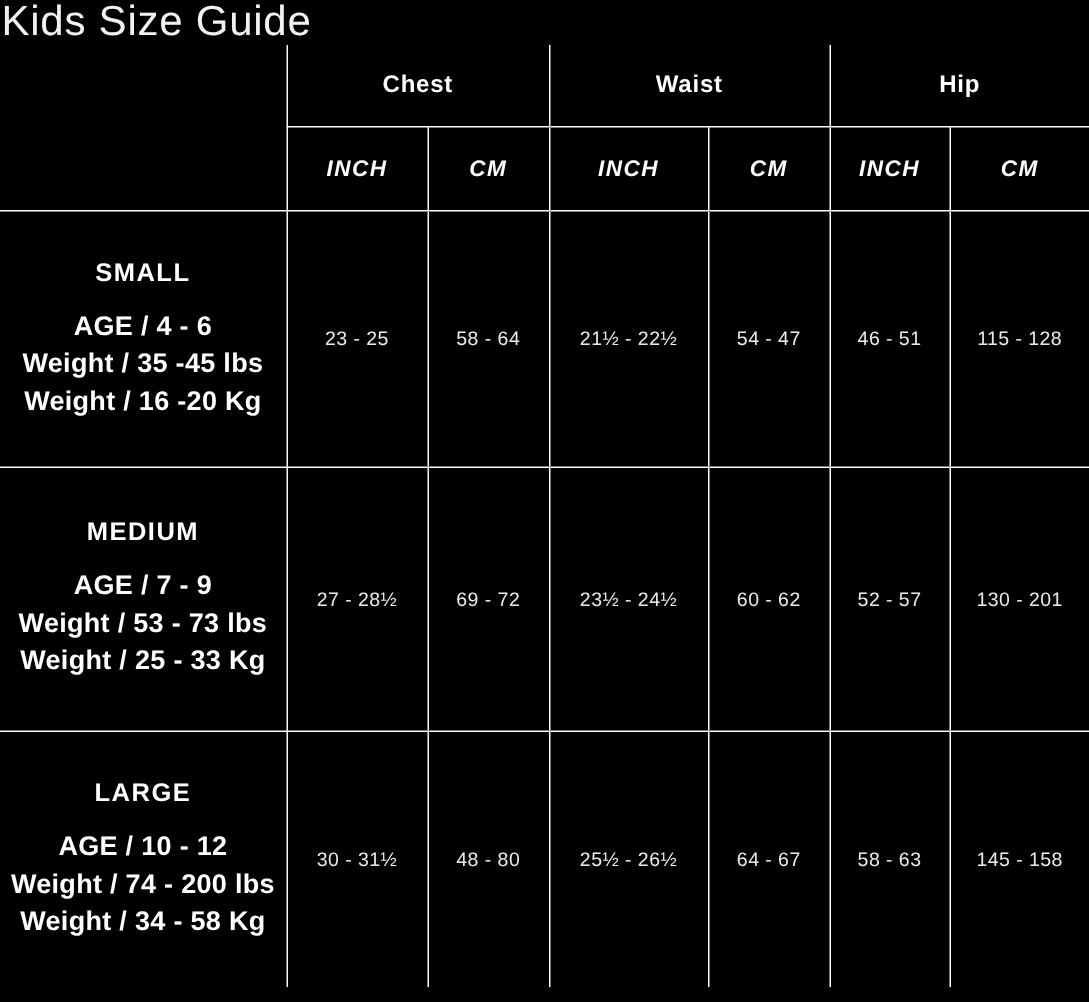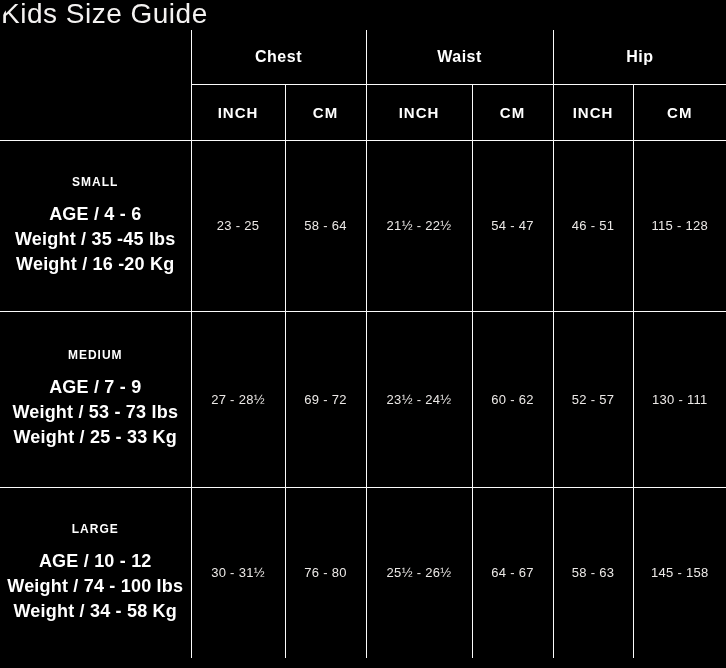--- a/index.html
+++ b/index.html
@@ -15,21 +15,20 @@
     padding: 0;
     background: var(--background);
   }
   .screen {
     position: relative;
     width: 726px;
     height: 668px;
     background: var(--background);
     overflow: hidden;
     font-family: "Liberation Sans", "DejaVu Sans", sans-serif;
-    border-radius: 27px;
   }
   .page-title {
     position: absolute;
     top: -2px;
     left: 0;
     margin: 0;
     padding-left: 1px;
     font-size: 28px;
     line-height: 32px;
     font-weight: 400;
@@ -70,39 +69,40 @@
     letter-spacing: 0.5px;
     color: var(--header_text);
   }
   th.unit-header {
     border-left: 1px solid var(--border);
     border-bottom: 1px solid var(--border);
     font-size: 15px;
     font-weight: 700;
     letter-spacing: 1px;
     color: var(--header_text);
+    font-style: italic;
   }
   tbody td.value-cell {
     border-left: 1px solid var(--border);
     border-bottom: 1px solid var(--border);
     font-size: 13px;
     font-weight: 400;
     color: var(--value_text);
     letter-spacing: 0.3px;
     white-space: nowrap;
   }
   tbody td.label-cell {
     border-right: 1px solid var(--border);
     border-bottom: 1px solid var(--border);
     color: var(--header_text);
   }
   tbody tr:last-child td { border-bottom: none; }
 
   .size-name {
-    font-size: 12px;
+    font-size: 17px;
     font-weight: 700;
     letter-spacing: 1px;
     margin-bottom: 13px;
   }
   .size-details div {
     font-size: 18px;
     font-weight: 700;
     line-height: 25px;
     letter-spacing: 0.2px;
     white-space: nowrap;
@@ -164,33 +164,33 @@
             <div>AGE / 7 - 9</div>
             <div>Weight / 53 - 73 lbs</div>
             <div>Weight / 25 - 33 Kg</div>
           </div>
         </td>
         <td class="value-cell">27 - 28½</td>
         <td class="value-cell">69 - 72</td>
         <td class="value-cell">23½ - 24½</td>
         <td class="value-cell">60 - 62</td>
         <td class="value-cell">52 - 57</td>
-        <td class="value-cell">130 - 111</td>
+        <td class="value-cell">130 - 201</td>
       </tr>
       <tr class="size-row-2">
         <td class="label-cell">
           <div class="size-name">LARGE</div>
           <div class="size-details">
             <div>AGE / 10 - 12</div>
-            <div>Weight / 74 - 100 lbs</div>
+            <div>Weight / 74 - 200 lbs</div>
             <div>Weight / 34 - 58 Kg</div>
           </div>
         </td>
         <td class="value-cell">30 - 31½</td>
-        <td class="value-cell">76 - 80</td>
+        <td class="value-cell">48 - 80</td>
         <td class="value-cell">25½ - 26½</td>
         <td class="value-cell">64 - 67</td>
         <td class="value-cell">58 - 63</td>
         <td class="value-cell">145 - 158</td>
       </tr>
     </tbody>
   </table>
 </div>
 
 </body></html>

